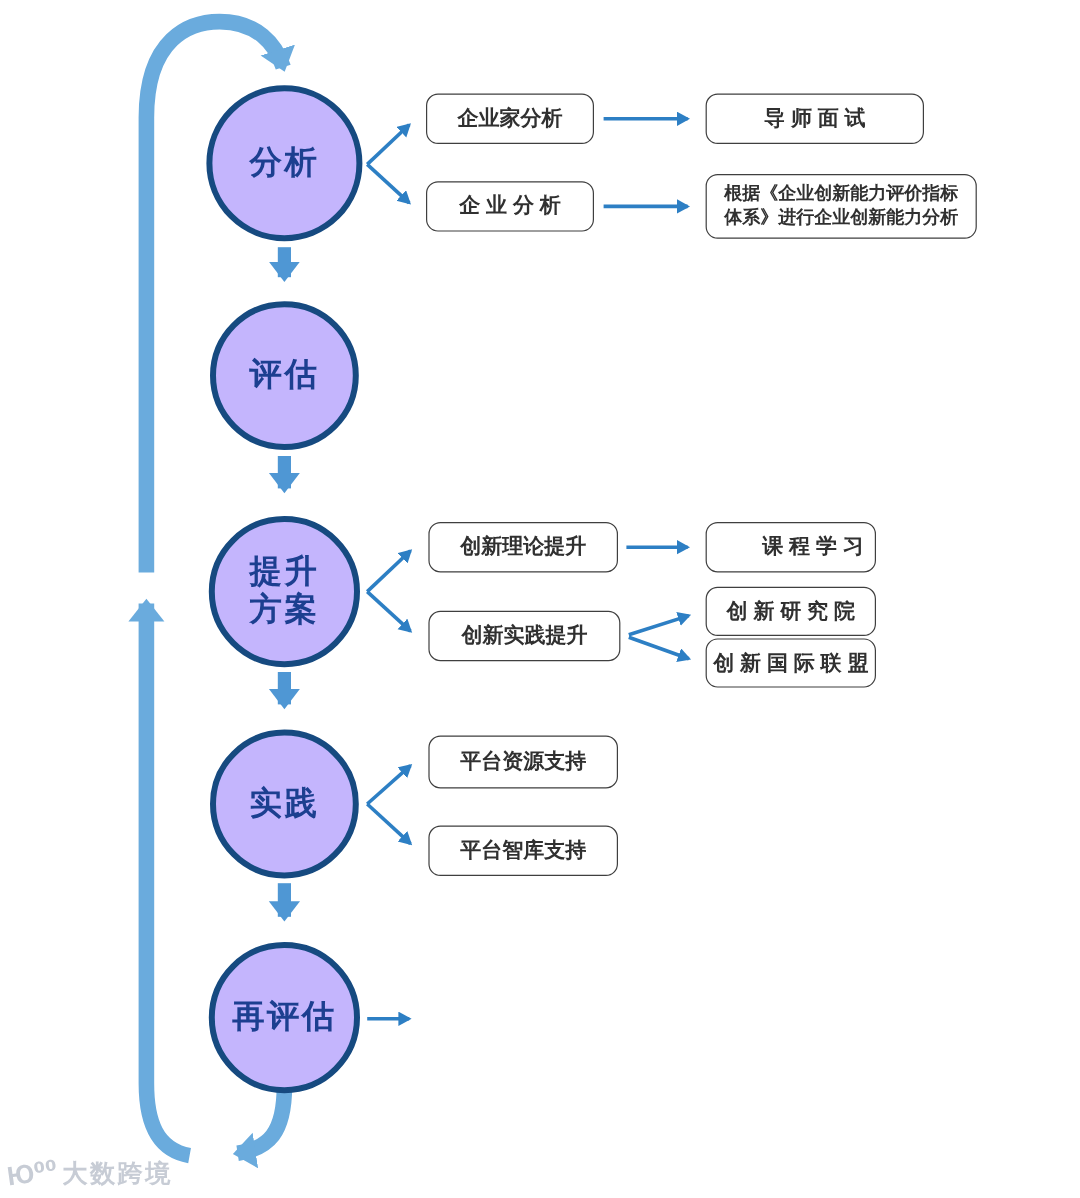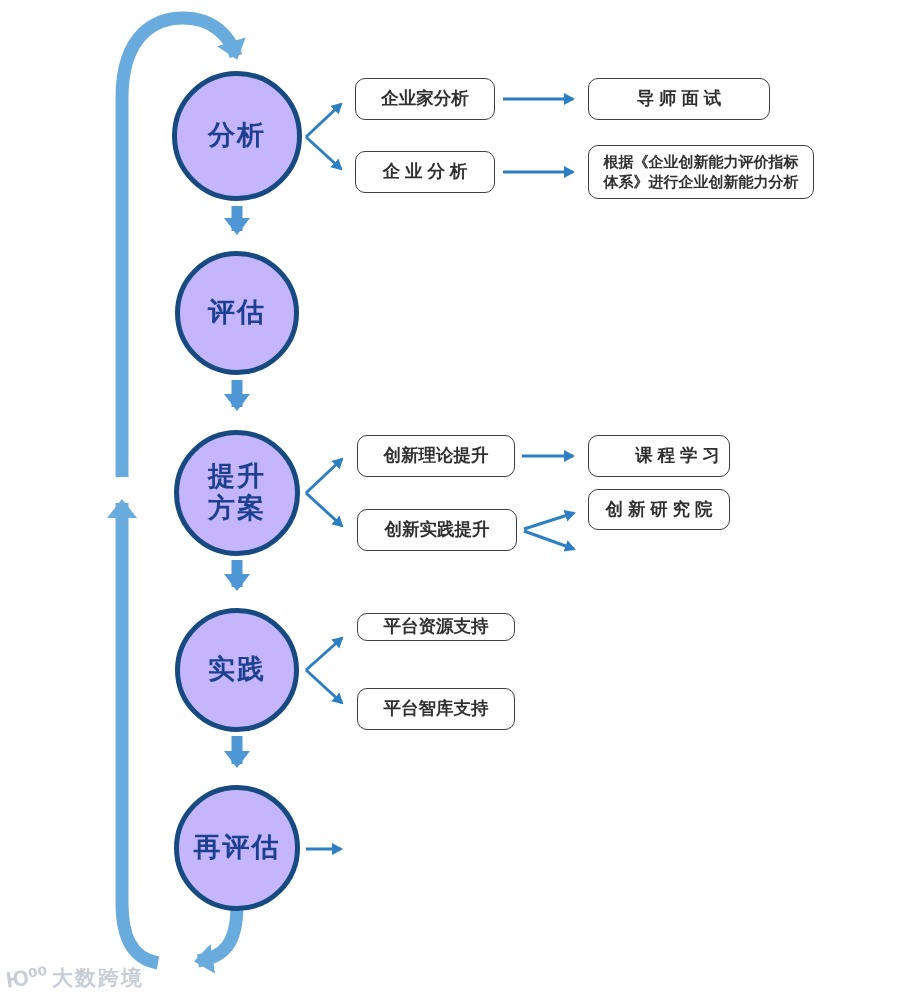--- a/index.html
+++ b/index.html
@@ -109,22 +109,23 @@
 体系》进行企业创新能力分析</div>
 
   <div class="box" style="left:357px;top:435px;width:158px;height:42px;">创新理论提升</div>
 
   <div class="box" style="left:588px;top:435px;width:142px;height:42px;padding-left:37px;">课 程 学 习</div>
 
   <div class="box" style="left:357px;top:509px;width:160px;height:42px;">创新实践提升</div>
 
   <div class="box" style="left:588px;top:489px;width:142px;height:41px;">创 新 研 究 院</div>
 
+  <div class="box" style="left:588px;top:532px;width:142px;height:41px;">创 新 国 际 联 盟</div>
 
-  <div class="box" style="left:357px;top:613px;width:158px;height:28px;">平台资源支持</div>
+  <div class="box" style="left:357px;top:613px;width:158px;height:44px;">平台资源支持</div>
 
   <div class="box" style="left:357px;top:688px;width:158px;height:42px;">平台智库支持</div>
 
 
   <div id="watermark">
     <span class="wm-icon">Ю⁰⁰</span>
     <span class="wm-text">大数跨境</span>
   </div>
 
 </div>

